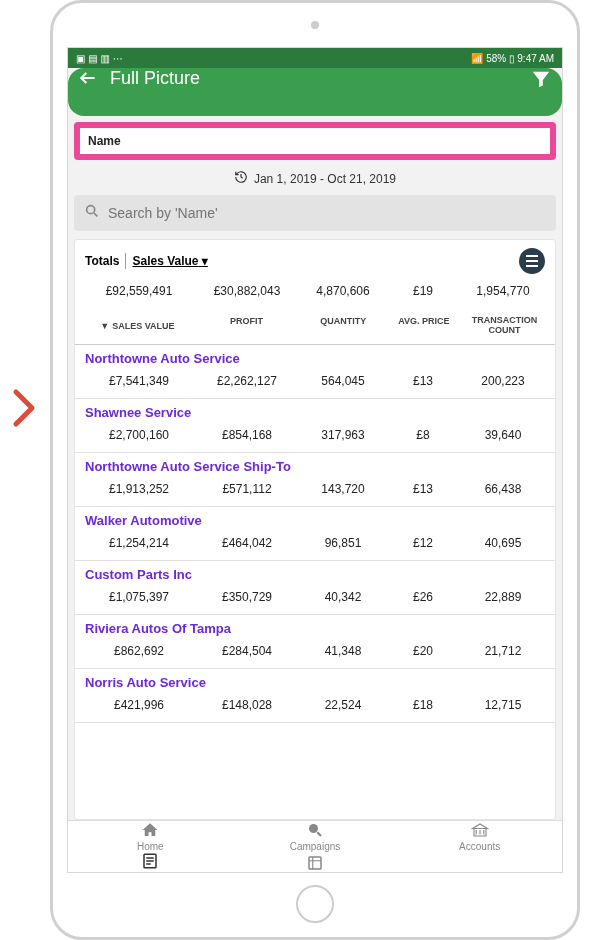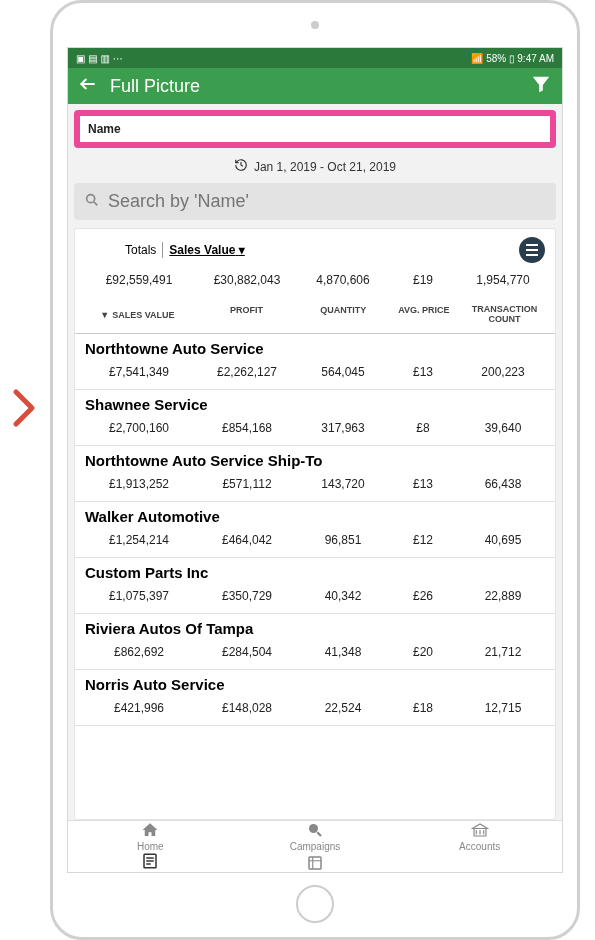--- a/index.html
+++ b/index.html
@@ -12,44 +12,44 @@
   .home-btn { position: absolute; bottom: 14px; left: 50%; transform: translateX(-50%); width: 38px; height: 38px; border: 2px solid #ccc; border-radius: 50%; }
   .screen {
     position: absolute; left: 14px; right: 14px; top: 44px; bottom: 64px;
     border: 1px solid #d8d8d8; display: flex; flex-direction: column; overflow: hidden; background: #f2f2f2;
   }
   .status-bar {
     height: 20px; background: #2b7a3b; color: #fff; font-size: 10px;
     display: flex; justify-content: space-between; align-items: center; padding: 0 8px;
   }
   .app-bar {
-    height: 36px; background: #3a9e4e; color: #fff; display: flex; align-items: center; padding: 0 10px;
+    height: 48px; background: #3a9e4e; color: #fff; display: flex; align-items: flex-start; padding: 0 10px; border-radius: 16px;
   }
   .app-bar .title { font-size: 18px; font-weight: 400; margin-left: 12px; flex: 1; }
   .funnel { width: 22px; height: 22px; }
   .name-card { background: #fff; margin: 6px; padding: 6px 8px; border-radius: 4px; border:6px solid #ec4899; font-size: 12px; font-weight: 700; color:#222; }
   .date-bar { text-align: center; font-size: 12px; font-weight: 400; color: #333; padding: 4px 0 8px; display: flex; justify-content: center; align-items: center; gap: 6px; }
   .search-row { background: #e3e3e3; margin: 0 6px 8px; padding: 8px 10px; border-radius: 4px; display: flex; align-items: center; gap: 8px; }
-  .search-row input { border: none; background: transparent; outline: none; font-size: 18px; color: #0f172a; flex: 1; }
+  .search-row input { border: none; background: transparent; outline: none; font-size: 14px; color: #0f172a; flex: 1; }
   .content { background: #fff; margin: 0 6px; flex: 1; overflow: hidden; display: flex; flex-direction: column; border:1px solid #e5e5e5; border-radius:3px; }
   .totals-head { display: flex; align-items: center; padding: 8px 10px 4px; gap: 6px; }
-  .totals-head .lbl { font-size: 12px; font-weight: 400; margin-left: 40px; }
+  .totals-head .lbl { font-size: 12px; font-weight: 700; }
   .totals-head .divider { width: 1px; height: 16px; background: #999; }
   .totals-head .sortby { font-size: 12px; font-weight: 700; text-decoration: underline; }
   .hamburger-circle { margin-left: auto; width: 26px; height: 26px; border-radius: 50%; background: #2a3d4d; display: flex; flex-direction: column; justify-content: center; align-items: center; gap: 3px; }
   .hamburger-circle span { width: 12px; height: 2px; background: #fff; }
   .totals-vals, .row-vals { display: grid; grid-template-columns: 1.4fr 1.3fr 1.1fr 0.9fr 1.1fr; padding: 6px 8px 10px; font-size: 12px; color: #222; }
   .totals-vals div, .row-vals div { text-align: center; }
   .col-head { display: grid; grid-template-columns: 1.4fr 1.3fr 1.1fr 0.9fr 1.1fr; padding: 8px 6px; font-size: 9px; font-weight: 700; color: #444; border-bottom:1px solid #ccc; }
   .col-head div { text-align: center; }
   .col-head .sorted { display:flex; justify-content:center; align-items:center; gap:3px;}
   .col-head .tc { line-height: 1.1; }
   .rows { flex: 1; overflow: hidden; }
   .row-block { border-bottom: 1px solid #e0e0e0; padding-top: 6px; }
-  .row-name { font-size: 15px; font-weight: 700; color: #000000; padding: 0 10px 2px; }
+  .row-name { font-size: 13px; font-weight: 700; color: #6d28d9; padding: 0 10px 2px; }
   .row-vals { padding-top: 6px; padding-bottom: 10px; }
   .bottom-nav { height: 52px; background: #fff; display: grid; grid-template-columns: repeat(3,1fr); border-top: 1px solid #ddd; }
   .nav-item { display: flex; flex-direction: column; justify-content: center; align-items: center; font-size: 10px; color: #888; gap: 2px; }
   .nav-item.active { color: #333; font-weight: 700; gap: 6px; }
   .nav-ico { width: 18px; height: 18px; fill: #888; }
   .nav-item.active .nav-ico { fill: #333; }
   .ext-chevron { position: absolute; left: 10px; top: 388px; }
   .ext-chevron svg { stroke: #d94d3a; }
 </style>
 </head>

